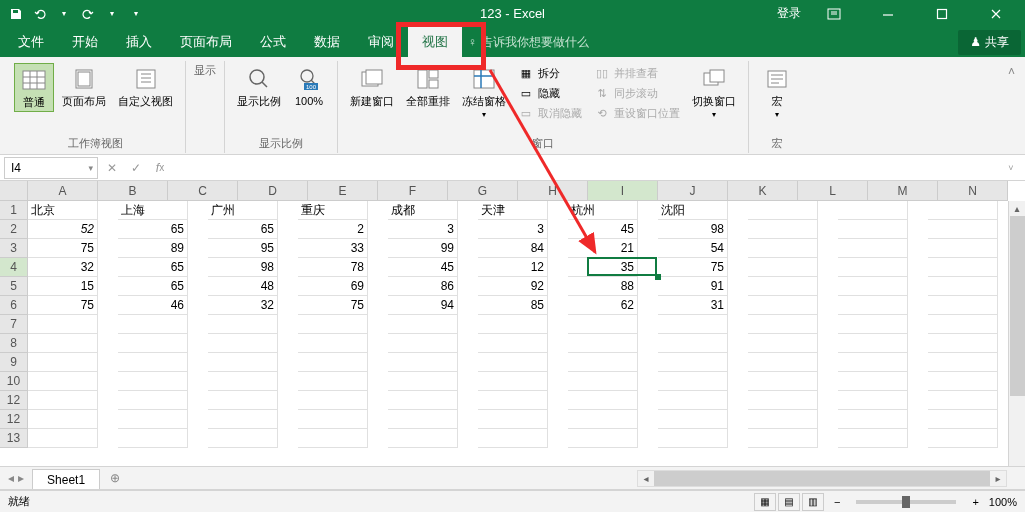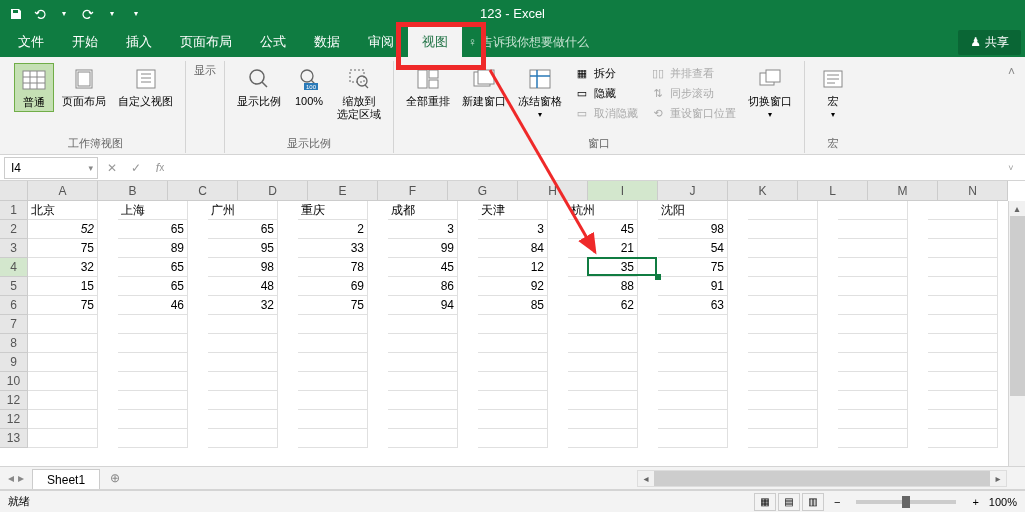--- a/index.html
+++ b/index.html
@@ -92,20 +92,44 @@
     <span class="qat-icon" style="font-size:8px;">▾</span>
     <span class="qat-icon">
         <svg width="14" height="14" viewBox="0 0 14 14">
           <path fill="none" stroke="#fff" stroke-width="1.2" d="M10 7a4 4 0 1 0-1 3M10 7l2-2M10 7l-2-2"></path>
         </svg>
       </span>
     <span class="qat-icon" style="font-size:8px;">▾</span>
     <span class="qat-icon" style="font-size:8px;">▾</span>
   </div>
   <div class="title-center">123 - Excel</div>
+  <div class="title-right">
+    <span>登录</span>
+    <span class="win-btn">
+        <svg width="14" height="12">
+          <rect x="1" y="1" width="12" height="10" fill="none" stroke="#fff"></rect>
+          <path d="M4 4h6M4 6h6" stroke="#fff"></path>
+        </svg>
+      </span>
+    <span class="win-btn">
+        <svg width="12" height="12">
+          <path d="M1 7h10" stroke="#fff" stroke-width="1.2"></path>
+        </svg>
+      </span>
+    <span class="win-btn">
+        <svg width="12" height="12">
+          <rect x="1.5" y="1.5" width="9" height="9" fill="none" stroke="#fff" stroke-width="1.2"></rect>
+        </svg>
+      </span>
+    <span class="win-btn">
+        <svg width="12" height="12">
+          <path d="M2 2l8 8M10 2l-8 8" stroke="#fff" stroke-width="1.2"></path>
+        </svg>
+      </span>
+  </div>
 </div>
 
 <div class="ribbon-tabs">
   <div class="tab">文件</div>
   <div class="tab">开始</div>
   <div class="tab">插入</div>
   <div class="tab">页面布局</div>
   <div class="tab">公式</div>
   <div class="tab">数据</div>
   <div class="tab">审阅</div>
@@ -173,55 +197,44 @@
         <div class="big-icon">
             <svg width="24" height="24">
               <circle cx="10" cy="9" r="6" fill="none" stroke="#666" stroke-width="1.3"></circle>
               <path d="M14 13l4 4" stroke="#666" stroke-width="1.3"></path>
               <rect x="7" y="16" width="14" height="7" fill="#2a7ab8"></rect>
               <text x="14" y="22" fill="#fff" font-size="6" text-anchor="middle">100</text>
             </svg>
           </div>
         <span>100%</span>
       </div>
-      <div class="big-btn">
-        <div class="big-icon">
-            <svg width="24" height="24">
-              <rect x="3" y="3" width="14" height="12" fill="none" stroke="#666" stroke-dasharray="2"></rect>
-              <circle cx="15" cy="14" r="5" fill="none" stroke="#666" stroke-width="1.3"></circle>
-              <path d="M18 18l3 3" stroke="#666" stroke-width="1.3"></path>
-            </svg>
-          </div>
-        <span style="white-space:pre;">缩放到
-选定区域</span>
-      </div>
     </div>
     <div class="group-label">显示比例</div>
   </div>
 
   <div class="group">
     <div class="group-controls">
+      <div class="big-btn">
+        <div class="big-icon">
+            <svg width="24" height="22">
+              <rect x="2" y="4" width="16" height="14" fill="#fff" stroke="#888"></rect>
+              <rect x="6" y="2" width="16" height="14" fill="#fff" stroke="#888"></rect>
+            </svg>
+          </div>
+        <span>新建窗口</span>
+      </div>
       <div class="big-btn">
         <div class="big-icon">
             <svg width="24" height="22">
               <rect x="2" y="2" width="9" height="18" fill="#fff" stroke="#888"></rect>
               <rect x="13" y="2" width="9" height="8" fill="#fff" stroke="#888"></rect>
               <rect x="13" y="12" width="9" height="8" fill="#fff" stroke="#888"></rect>
             </svg>
           </div>
         <span>全部重排</span>
-      </div>
-      <div class="big-btn">
-        <div class="big-icon">
-            <svg width="24" height="22">
-              <rect x="2" y="4" width="16" height="14" fill="#fff" stroke="#888"></rect>
-              <rect x="6" y="2" width="16" height="14" fill="#fff" stroke="#888"></rect>
-            </svg>
-          </div>
-        <span>新建窗口</span>
       </div>
       <div class="big-btn">
         <div class="big-icon">
             <svg width="24" height="22">
               <rect x="2" y="2" width="20" height="18" fill="#fff" stroke="#888"></rect>
               <path d="M2 8h20M9 2v18" stroke="#2a7ab8" stroke-width="1.5"></path>
             </svg>
           </div>
         <span>冻结窗格</span>
         <span style="font-size:8px;">▾</span>
@@ -415,21 +428,21 @@
         <div class="cell" style="width: 70px;"></div>
       </div>
       <div class="row">
         <div class="cell num" style="width: 70px;">75</div>
         <div class="cell num" style="width: 70px;">46</div>
         <div class="cell num" style="width: 70px;">32</div>
         <div class="cell num" style="width: 70px;">75</div>
         <div class="cell num" style="width: 70px;">94</div>
         <div class="cell num" style="width: 70px;">85</div>
         <div class="cell num" style="width: 70px;">62</div>
-        <div class="cell num" style="width: 70px;">63</div>
+        <div class="cell num" style="width: 70px;">31</div>
         <div class="cell" style="width: 70px;"></div>
         <div class="cell" style="width: 70px;"></div>
         <div class="cell" style="width: 70px;"></div>
         <div class="cell" style="width: 70px;"></div>
         <div class="cell" style="width: 70px;"></div>
         <div class="cell" style="width: 70px;"></div>
       </div>
       <div class="row">
         <div class="cell" style="width: 70px;"></div>
         <div class="cell" style="width: 70px;"></div>

